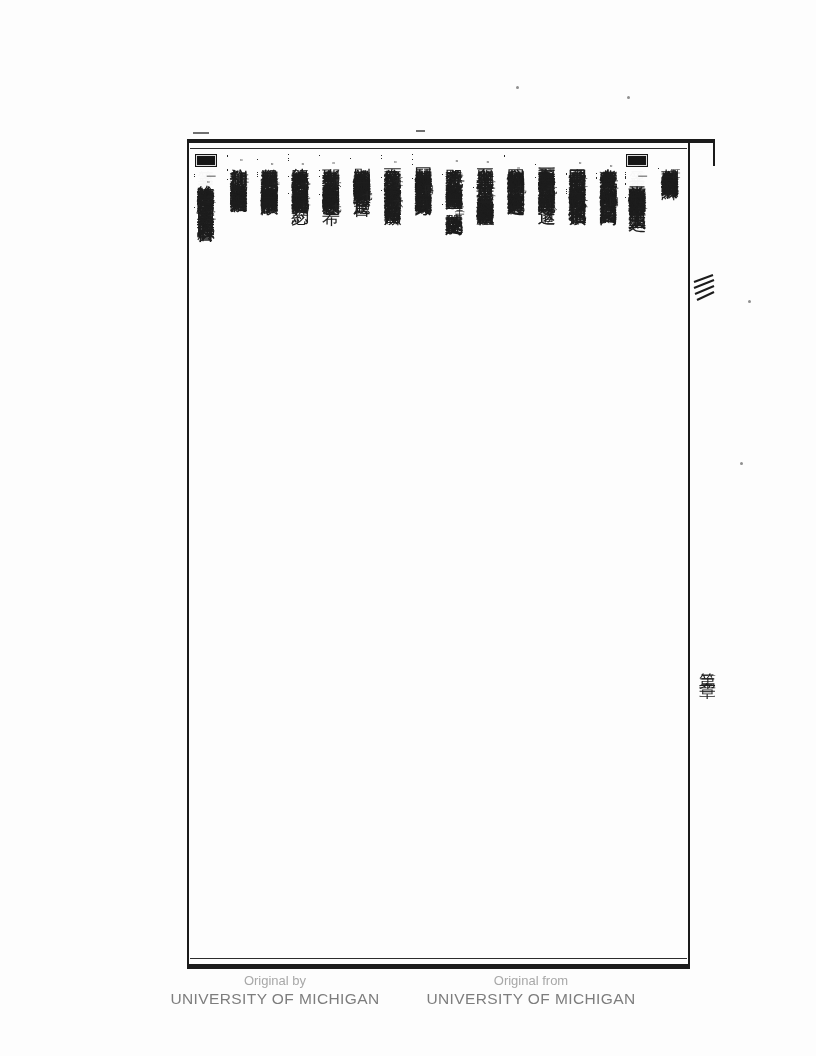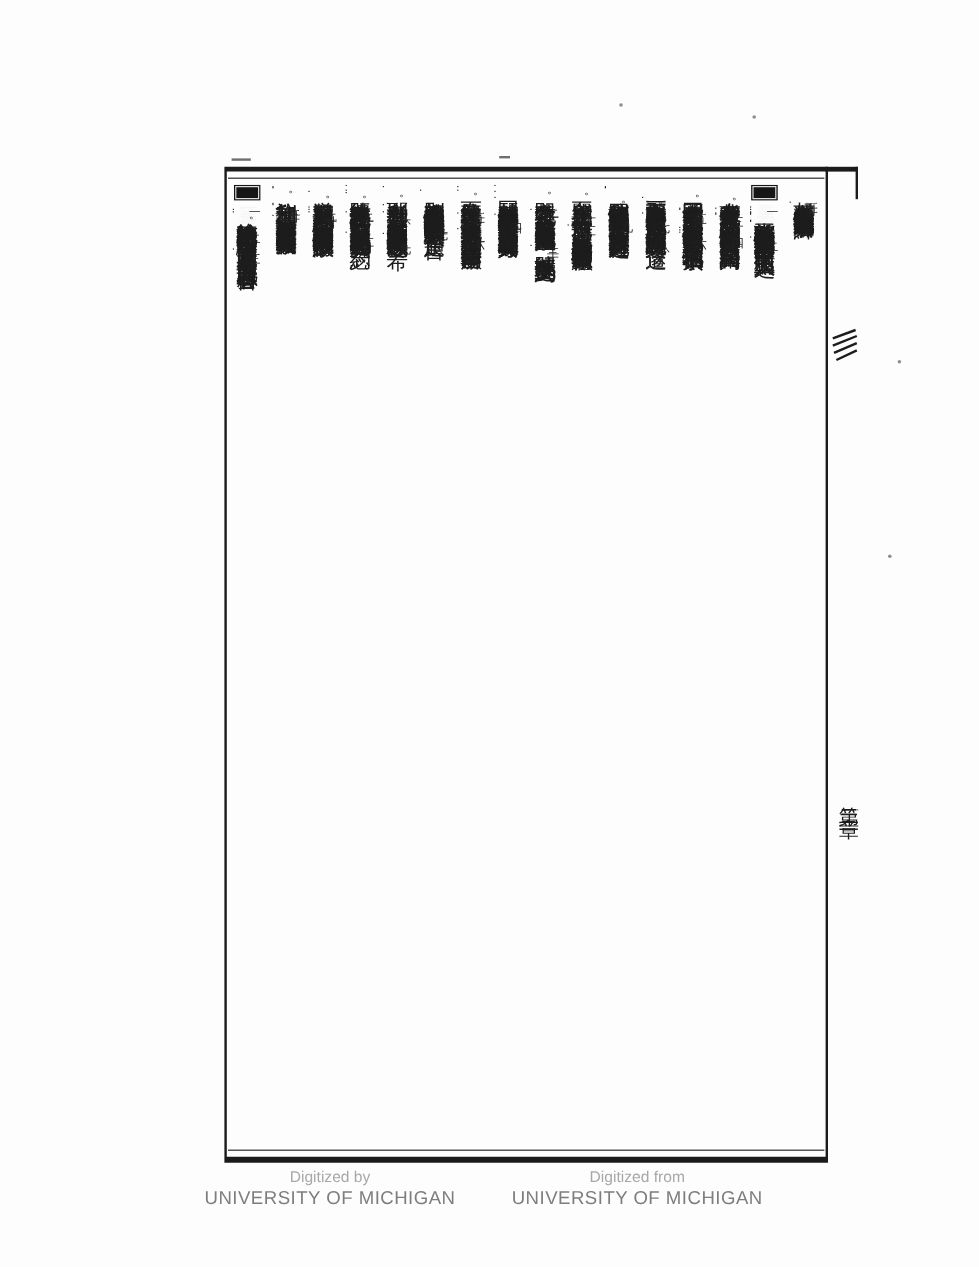--- a/index.html
+++ b/index.html
@@ -104,19 +104,19 @@
 <div class="margin-chapter">第二三章</div>
 
 <div class="speck" style="left:516px;top:86px;width:3px;height:3px;"></div>
 <div class="speck" style="left:627px;top:96px;width:3px;height:3px;"></div>
 <div class="speck" style="left:748px;top:300px;width:3px;height:3px;"></div>
 <div class="speck" style="left:740px;top:462px;width:3px;height:3px;"></div>
 <div class="dash" style="left:193px;top:132px;width:16px;height:2px;"></div>
 <div class="dash" style="left:416px;top:130px;width:9px;height:2px;"></div>
 
 <div class="footer-block footer-left">
-  <div class="footer-line1">Digitized by</div>
+  <div class="footer-line1">Original by</div>
   <div class="footer-line2">UNIVERSITY OF MICHIGAN</div>
 </div>
 <div class="footer-block footer-right">
-  <div class="footer-line1">Digitized from</div>
+  <div class="footer-line1">Original from</div>
   <div class="footer-line2">UNIVERSITY OF MICHIGAN</div>
 </div>
 
 </body></html>

